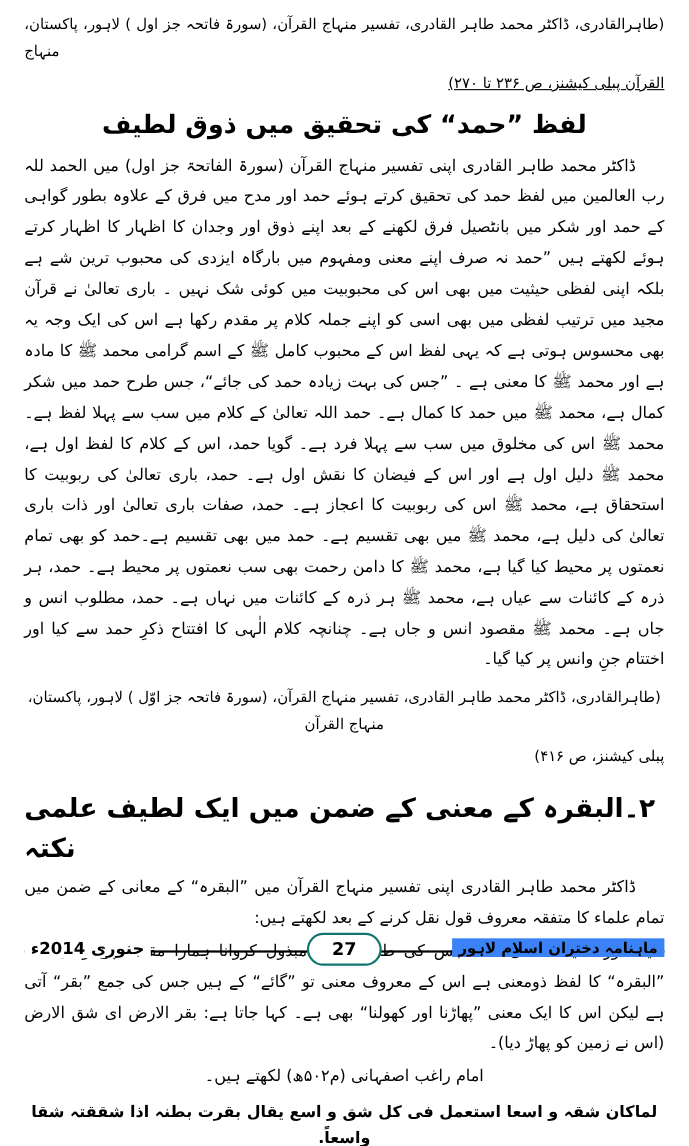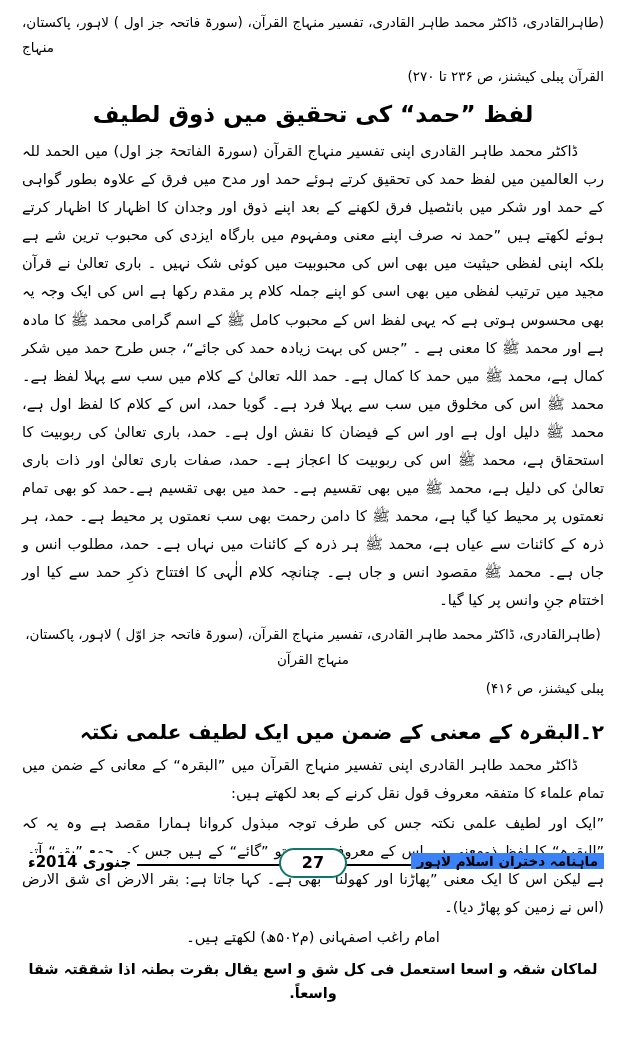--- a/index.html
+++ b/index.html
@@ -40,23 +40,23 @@
   .src-ref.rtl-right { text-align-last: right; }
   .heading {
     font-size: 23px;
     font-weight: bold;
     text-align: center;
     margin: 8px 0 6px 0;
     line-height: 1.5;
     direction: rtl;
   }
   .heading2 {
-    font-size: 20px;
+    font-size: 24px;
     font-weight: bold;
-    text-align: right;
+    text-align: left;
     margin: 16px 0 4px 0;
     line-height: 1.5;
     direction: rtl;
   }
   .para {
     font-size: 14.6px;
     line-height: 1.92;
     margin: 0 0 2px 0;
     direction: rtl;
     text-align: justify;
@@ -122,21 +122,21 @@
     font-weight: bold;
   }
   .spacer-sm { height: 6px; }
 </style>
 </head>
 <body>
 
 <div class="page">
 
   <div class="src-ref urdu">(طاہرالقادری، ڈاکٹر محمد طاہر القادری، تفسیر منہاج القرآن، (سورۃ فاتحہ    جز اول ) لاہور، پاکستان، منہاج</div>
-  <div class="src-ref urdu rtl-right" style="text-align:right; text-align-last:right;">القرآن پبلی کیشنز، ص ۲۳۶ تا ۲۷۰)</div>
+  <div class="src-ref urdu rtl-right" style="text-align:right; text-align-last:right;text-decoration:underline;">القرآن پبلی کیشنز، ص ۲۳۶ تا ۲۷۰)</div>
 
   <div class="heading">لفظ ”حمد“ کی تحقیق میں ذوق لطیف</div>
 
   <div class="para first urdu">ڈاکٹر محمد طاہر القادری اپنی تفسیر منہاج القرآن (سورۃ الفاتحۃ جز اول) میں الحمد للہ رب العالمین میں لفظ حمد کی تحقیق کرتے ہوئے حمد اور مدح میں فرق کے علاوہ بطور گواہی کے حمد اور شکر میں بانٹصیل فرق لکھنے کے بعد اپنے ذوق اور وجدان کا اظہار کا اظہار کرتے ہوئے لکھتے ہیں ”حمد نہ صرف اپنے معنی ومفہوم میں بارگاہ ایزدی کی محبوب ترین شے ہے بلکہ اپنی لفظی حیثیت میں بھی اس کی محبوبیت میں کوئی شک نہیں ۔ باری تعالیٰ نے قرآن مجید میں ترتیب لفظی میں بھی اسی کو اپنے جملہ کلام پر مقدم رکھا ہے اس کی ایک وجہ یہ بھی محسوس ہوتی ہے کہ یہی لفظ اس کے محبوب کامل ﷺ کے اسم گرامی محمد ﷺ کا مادہ ہے اور محمد ﷺ کا معنی ہے ۔ ”جس کی بہت زیادہ حمد کی جائے“، جس طرح حمد میں شکر کمال ہے، محمد ﷺ میں حمد کا کمال ہے۔ حمد اللہ تعالیٰ کے کلام میں سب سے پہلا لفظ ہے۔محمد ﷺ اس کی مخلوق میں سب سے پہلا فرد ہے۔ گویا حمد، اس کے کلام کا لفظ اول ہے، محمد ﷺ دلیل اول ہے اور اس کے فیضان کا نقش اول ہے۔ حمد، باری تعالیٰ کی ربوبیت کا استحقاق ہے، محمد ﷺ اس کی ربوبیت کا اعجاز ہے۔ حمد، صفات باری تعالیٰ اور ذات باری تعالیٰ کی دلیل ہے، محمد ﷺ میں بھی تقسیم ہے۔ حمد میں بھی تقسیم ہے۔حمد کو بھی تمام نعمتوں پر محیط کیا گیا ہے، محمد ﷺ کا دامن رحمت بھی سب نعمتوں پر محیط ہے۔ حمد، ہر ذرہ کے کائنات سے عیاں ہے، محمد ﷺ ہر ذرہ کے کائنات میں نہاں ہے۔ حمد، مطلوب انس و جاں ہے۔ محمد ﷺ مقصود انس و جاں ہے۔ چنانچہ کلام الٰہی کا افتتاح ذکرِ حمد سے کیا اور اختتام جنِ وانس پر کیا گیا۔</div>
 
   <div class="spacer-sm"></div>
 
   <div class="src-ref urdu" style="text-align:center; text-align-last:center;">(طاہرالقادری، ڈاکٹر محمد طاہر القادری، تفسیر منہاج القرآن، (سورۃ فاتحہ جز اوّل ) لاہور، پاکستان، منہاج القرآن</div>
   <div class="src-ref urdu" style="text-align:right; text-align-last:right;">پبلی کیشنز، ص ۴۱۶)</div>
 

